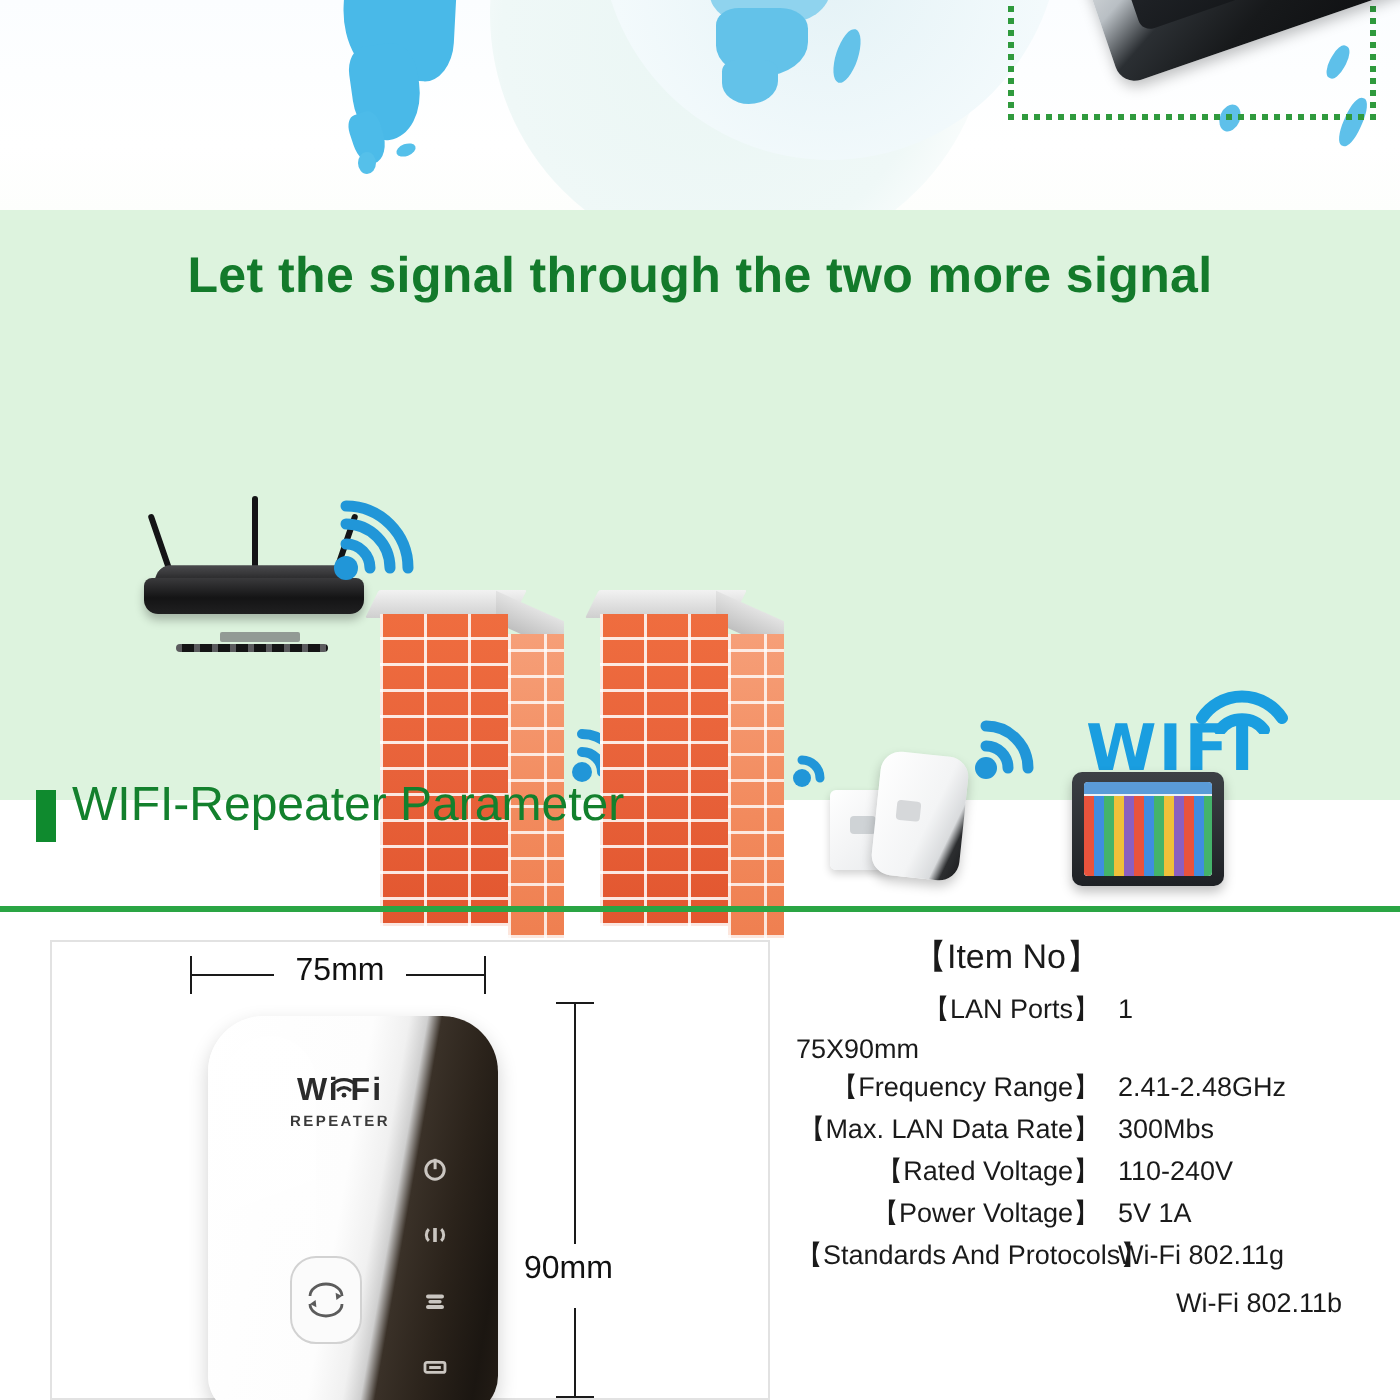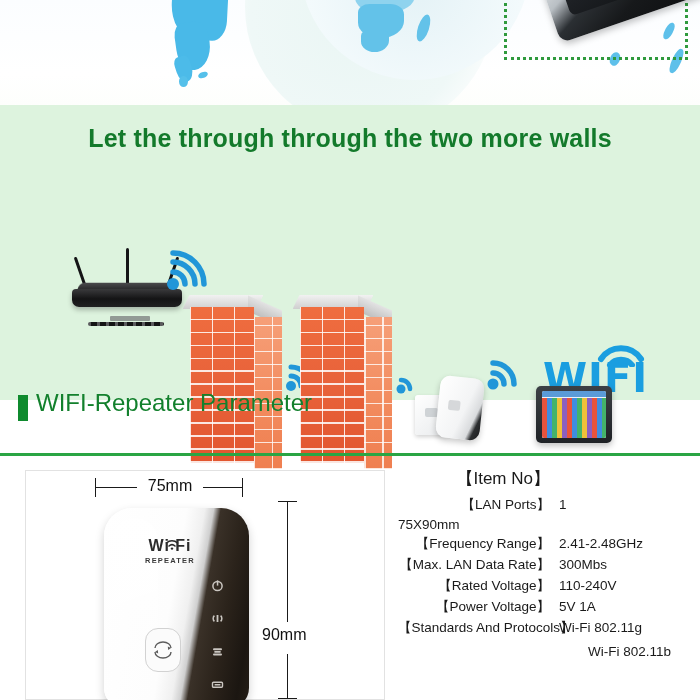--- a/index.html
+++ b/index.html
@@ -97,21 +97,21 @@
   .socket-hole{position:absolute;left:10px;top:13px;width:13px;height:9px;
     background:#cfd3d6;border-radius:2px;}
   .mini-rep{position:absolute;left:438px;top:272px;width:44px;height:62px;
     background:linear-gradient(110deg,#ffffff 0%,#f3f4f5 58%,#d9dbdd 78%,#2c2e30 86%,#1b1c1e 100%);
     border-radius:10px;box-shadow:0 3px 6px rgba(0,0,0,.22);transform:rotate(6deg);}
   .mini-rep-btn{position:absolute;left:10px;top:24px;width:12px;height:10px;
     background:#d6d8da;border-radius:2px;}
 
   
   .wifi-word{position:absolute;left:543px;top:250px;color:#1a9ee0;
-    font-size:40px;font-weight:bold;letter-spacing:1px;font-family:"DejaVu Sans",sans-serif;}
+    font-size:32px;font-weight:bold;letter-spacing:1px;font-family:"DejaVu Sans",sans-serif;}
   .wifi-word-arc{position:absolute;left:597px;top:232px;}
 
   
   .tab2{position:absolute;left:536px;top:281px;width:76px;height:57px;
     background:linear-gradient(180deg,#3c4045 0%,#1e2125 100%);border-radius:5px;
     box-shadow:0 3px 6px rgba(0,0,0,.25);}
   .tab2-scr{position:absolute;left:6px;top:5px;width:64px;height:47px;border-radius:2px;
     background:#eef2f6;overflow:hidden;}
   .tab2-grid{position:absolute;left:0;top:7px;width:64px;height:40px;
     background:
@@ -195,21 +195,21 @@
 
     <div class="tablet-box">
       <div class="tablet-photo"></div>
       <div class="tablet-screen"></div>
 
     </div>
   </div>
 
   <div class="green-band">
 
-    <div class="headline">Let the through through the two more walls</div>
+    <div class="headline">Let the signal through the two more signal</div>
 
     <div class="router">
       <div class="ant ant1"></div>
       <div class="ant ant2"></div>
       <div class="ant ant3"></div>
       <div class="router-top"></div>
       <div class="router-body">
         <div class="router-label"></div>
         <div class="router-leds"></div>
       </div>

